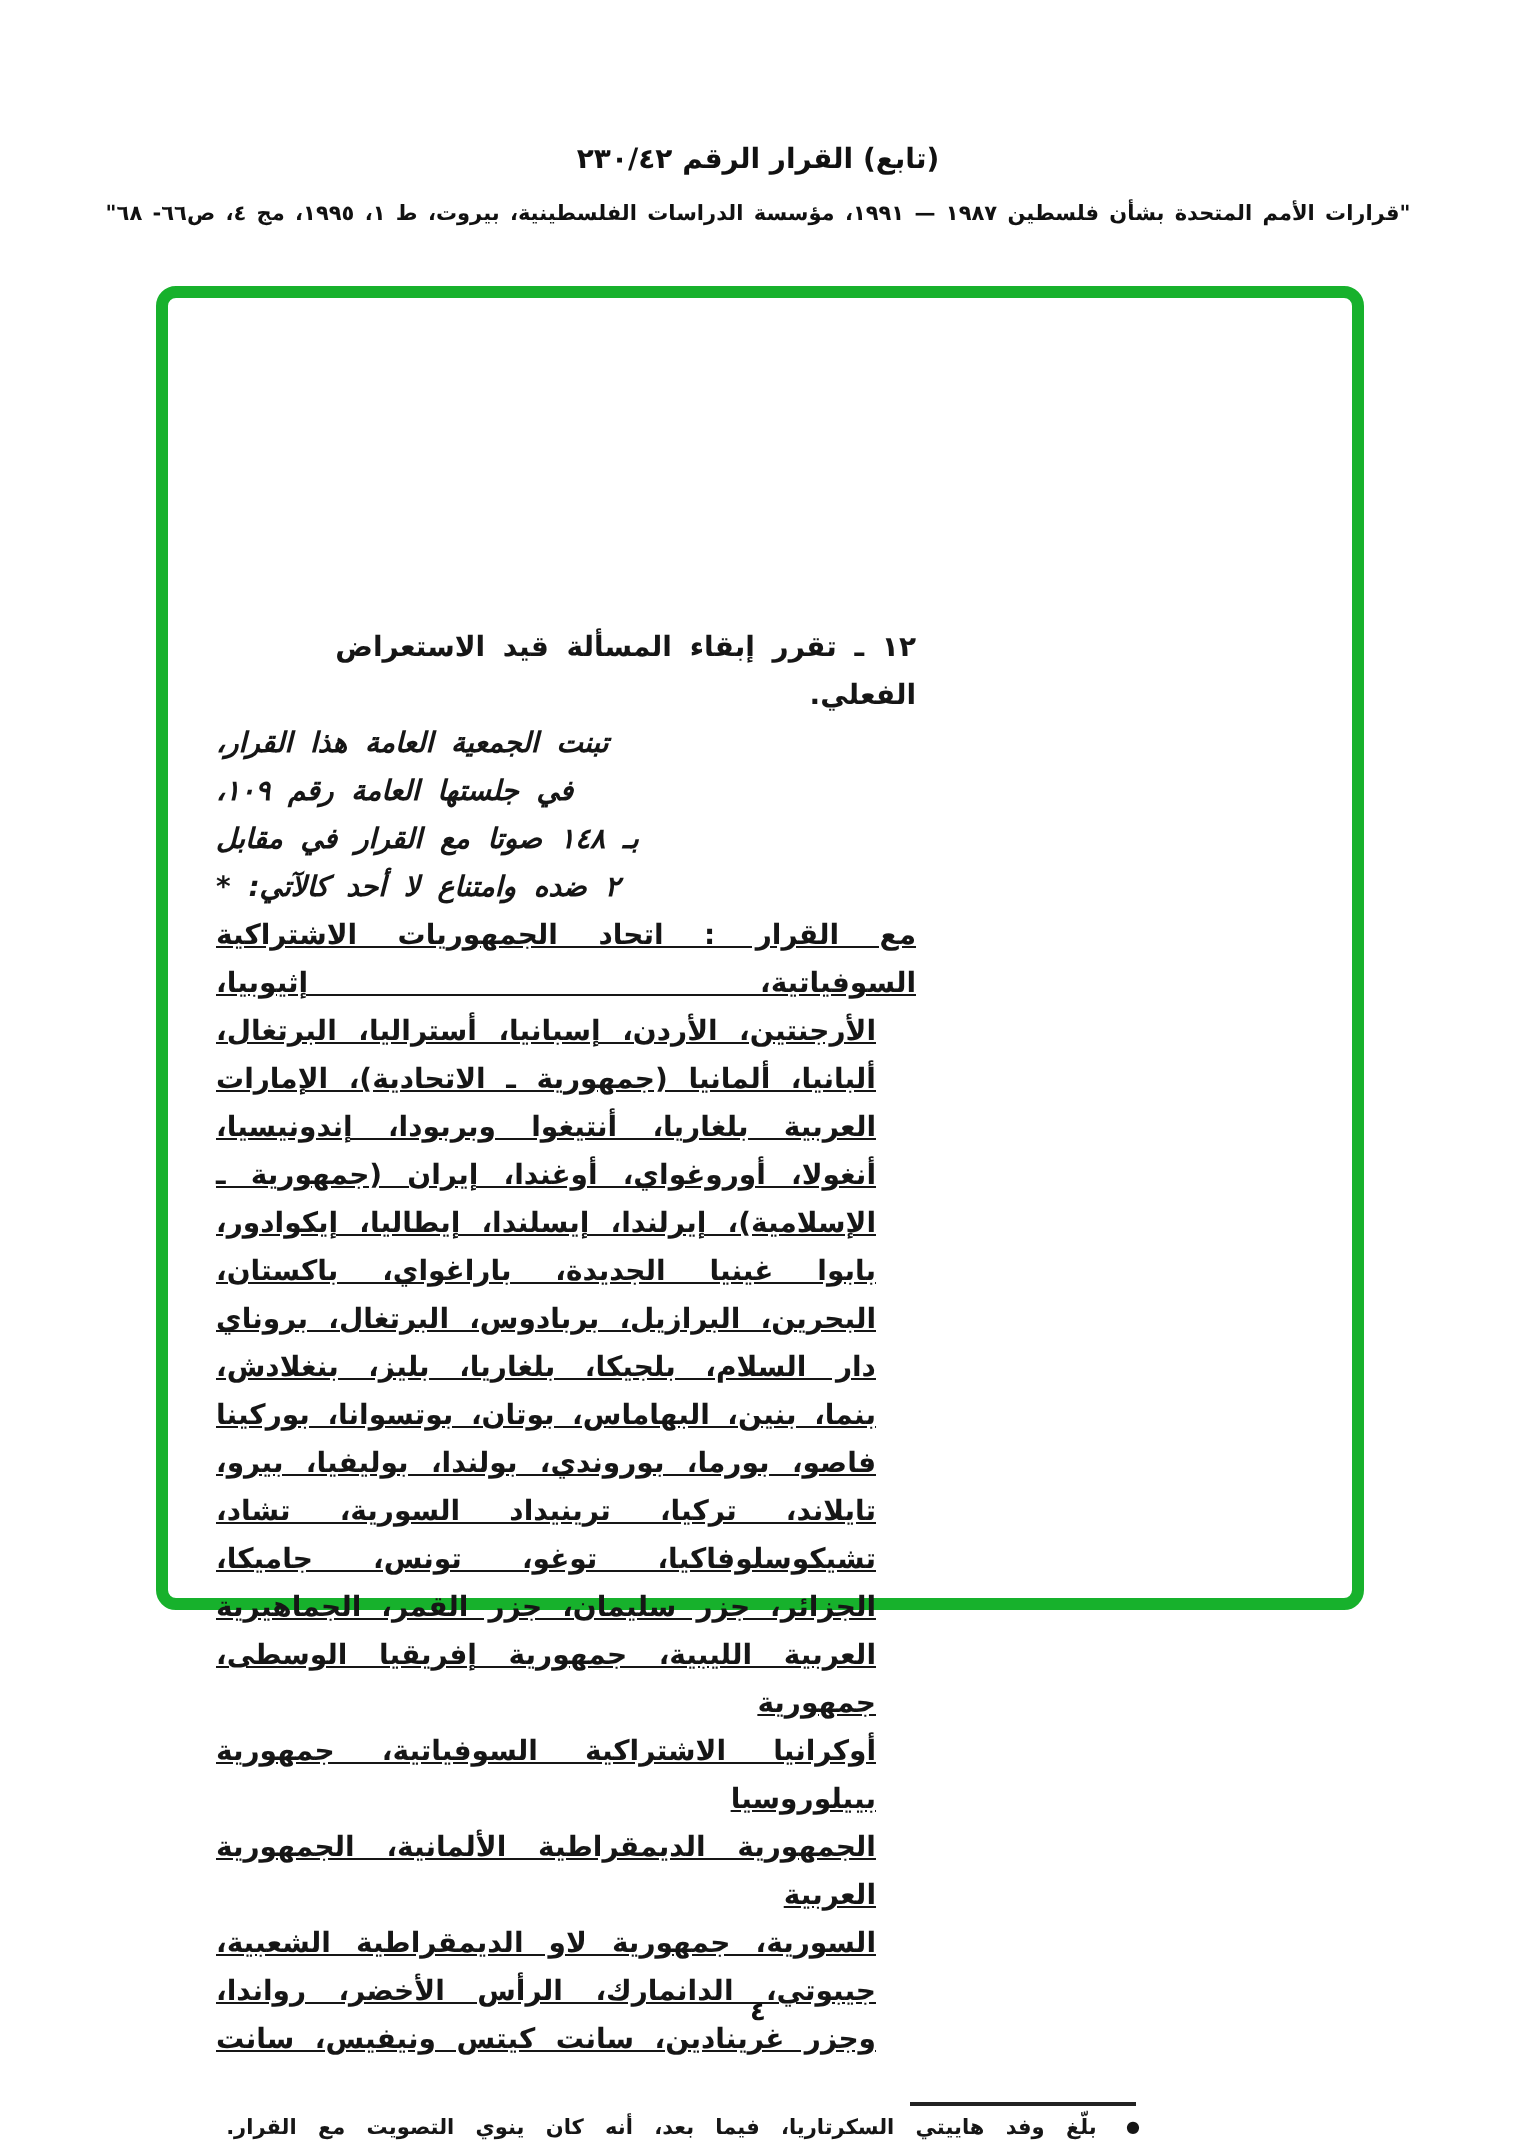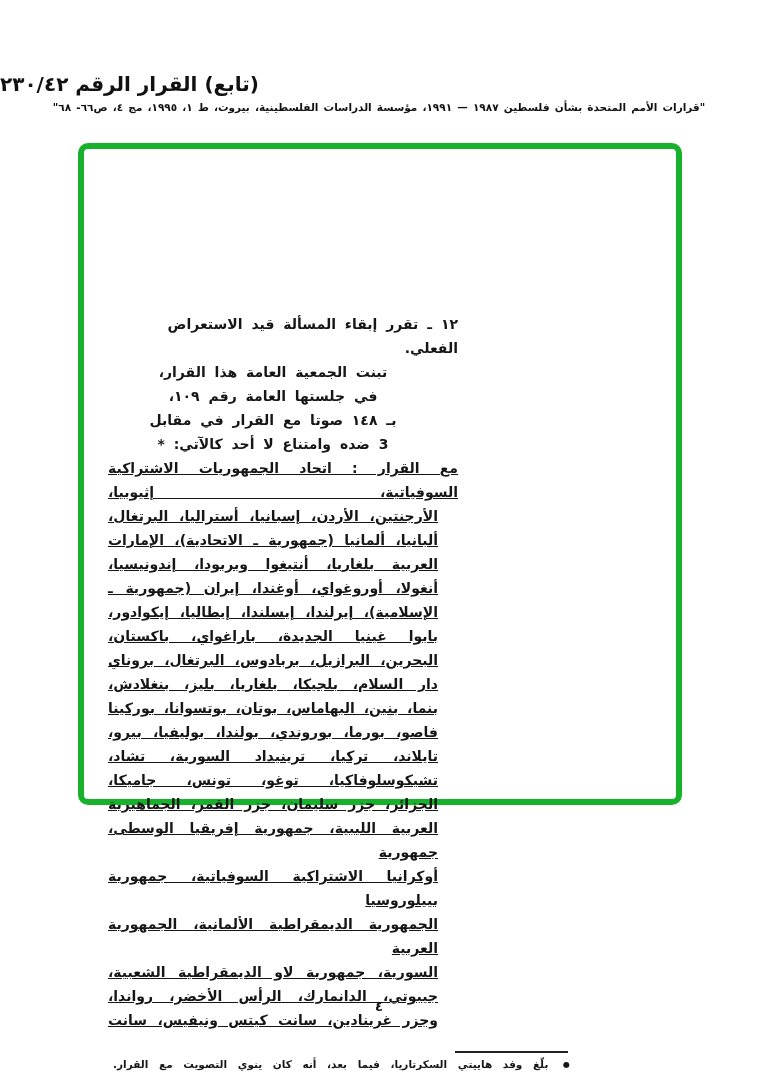--- a/index.html
+++ b/index.html
@@ -9,22 +9,22 @@
     width: 758px;
     height: 1078px;
     background: #ffffff;
     font-family: "DejaVu Sans", sans-serif;
     color: #111111;
     overflow: hidden;
   }
   .title {
     position: absolute;
     top: 72px; left: 0; right: 0;
-    text-align: left;
-    font-size: 20px;
+    text-align: center;
+    font-size: 14px;
     font-weight: bold;
     direction: rtl;
   }
   .subtitle {
     position: absolute;
     top: 101px; left: 0; right: 0;
     text-align: center;
     font-size: 10.5px;
     font-weight: bold;
     direction: rtl;
@@ -44,21 +44,21 @@
     right: 218px;
     width: 350px;
     direction: rtl;
     font-size: 14px;
     font-weight: bold;
     line-height: 24px;
     color: #161616;
   }
   .line { min-height: 24px; }
   .indent { padding-right: 20px; }
-  .alignright { text-align: center; word-spacing: 4px; }
+  .alignright { text-align: left; word-spacing: 4px; font-style: italic; }
   .clause { text-align: right; word-spacing: 4px; }
   .just { text-align: justify; text-align-last: justify; text-decoration: underline; }
   .footnote-rule {
     position: absolute;
     top: 902px;
     right: 108px;
     width: 113px;
     height: 2px;
     background: #222222;
   }
@@ -94,21 +94,21 @@
   <div class="title">(تابع) القرار الرقم ٢٣٠/٤٢</div>
   <div class="subtitle">"قرارات الأمم المتحدة بشأن فلسطين ١٩٨٧ — ١٩٩١، مؤسسة الدراسات الفلسطينية، بيروت، ط ١، ١٩٩٥، مج ٤، ص٦٦- ٦٨"</div>
 
   <div class="green-box" style="border-color: rgb(23, 177, 44);">
     <div class="doc-body">
       <div class="line clause">١٢ ـ تقرر إبقاء المسألة قيد الاستعراض الفعلي.</div>
       <div>
           <div class="line indent alignright">تبنت الجمعية العامة هذا القرار،</div>
           <div class="line indent alignright">في جلستها العامة رقم ١٠٩،</div>
           <div class="line indent alignright">بـ ١٤٨ صوتا مع القرار في مقابل</div>
-          <div class="line indent alignright">3 ضده وامتناع لا أحد كالآتي: *</div>
+          <div class="line indent alignright">٢ ضده وامتناع لا أحد كالآتي: *</div>
         </div>
       <div class="line just">مع القرار :  اتحاد الجمهوريات الاشتراكية السوفياتية، إثيوبيا،</div>
       <div>
           <div class="line indent just">الأرجنتين، الأردن، إسبانيا، أستراليا، البرتغال،</div>
           <div class="line indent just">ألبانيا، ألمانيا (جمهورية ـ الاتحادية)، الإمارات</div>
           <div class="line indent just">العربية بلغاريا، أنتيغوا وبربودا، إندونيسيا،</div>
           <div class="line indent just">أنغولا، أوروغواي، أوغندا، إيران (جمهورية ـ</div>
           <div class="line indent just">الإسلامية)، إيرلندا، إيسلندا، إيطاليا، إيكوادور،</div>
           <div class="line indent just">بابوا غينيا الجديدة، باراغواي، باكستان،</div>
           <div class="line indent just">البحرين، البرازيل، بربادوس، البرتغال، بروناي</div>

